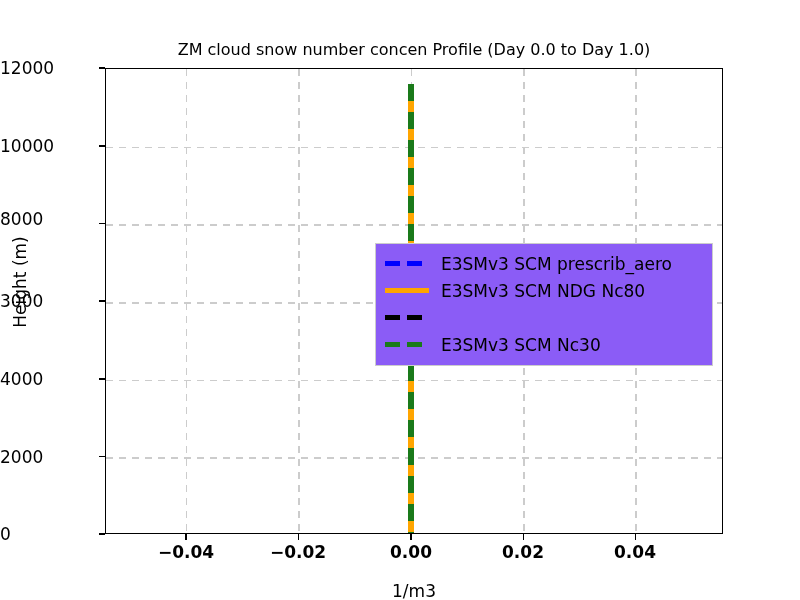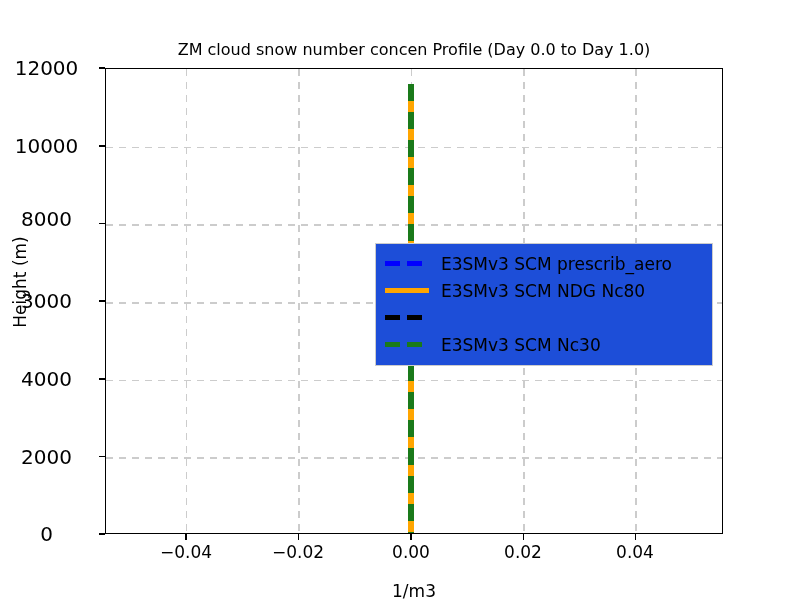--- a/index.html
+++ b/index.html
@@ -103,28 +103,29 @@
     height: 1.6px;
     width: 6px;
     background: #000000;
   }
   .ticklabel-x {
     position: absolute;
     font-size: 17px;
     color: #000000;
     transform: translateX(-50%);
     white-space: nowrap;
+    font-weight: bold;
   }
   .ticklabel-y {
     position: absolute;
-    font-size: 20px;
+    font-size: 17px;
     color: #000000;
     transform: translateY(-50%);
     white-space: nowrap;
-    text-align: center;
+    text-align: left;
   }
 
   
   #xlabel {
     position: absolute;
     left: 105px;
     top: 565px;
     width: 618px;
     text-align: center;
     font-size: 17px;
@@ -143,21 +144,21 @@
     transform-origin: center center;
   }
 
   
   #legend {
     position: absolute;
     left: 375px;
     top: 243px;
     width: 338px;
     height: 123px;
-    background: #1d4ed8;
+    background: #8b5cf6;
     border: 1px solid #cccccc;
     box-sizing: border-box;
     padding: 6px 9px;
     box-shadow: 0 0 0 0 rgba(0,0,0,0);
   }
   .legend-row {
     display: flex;
     align-items: center;
     height: 27px;
   }

